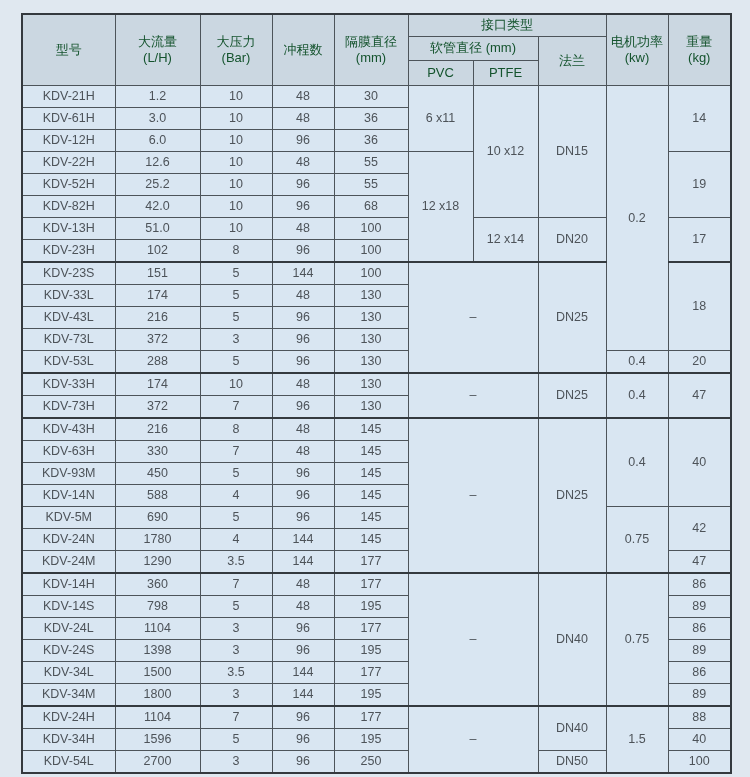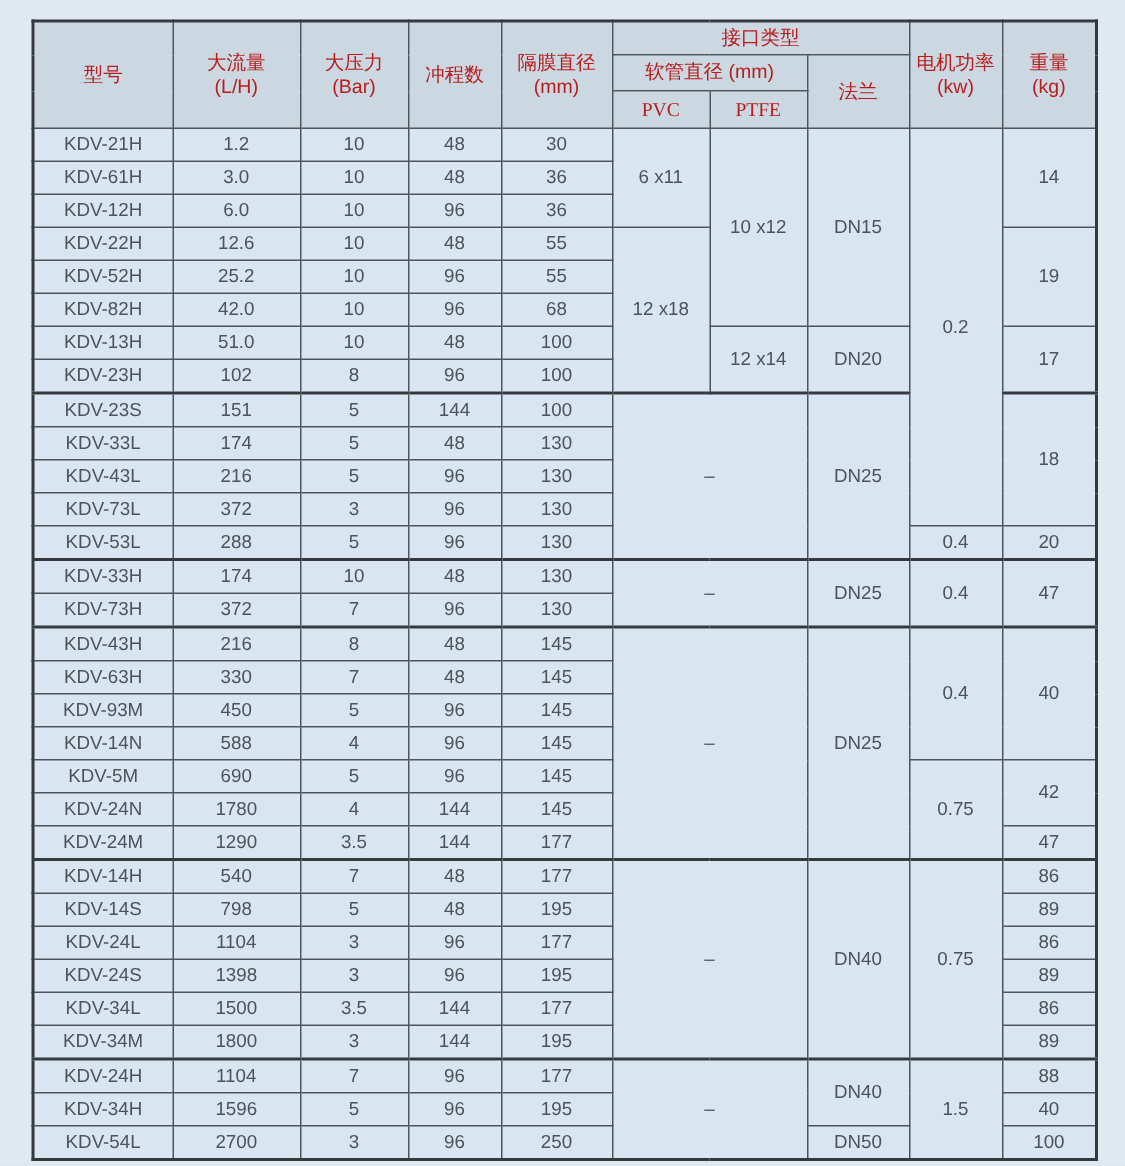--- a/index.html
+++ b/index.html
@@ -26,28 +26,28 @@
   .spec th, .spec td {
     border: 1px solid #4d545a;
     text-align: center;
     vertical-align: middle;
     font-weight: normal;
     padding: 0 2px;
     overflow: hidden;
   }
   .spec thead th {
     background: #cbd7e1;
-    color: #b91c1c;
+    color: #14532d;
     font-size: 13px;
     line-height: 1.25;
     white-space: pre-line;
   }
   .spec thead tr.h1 th { height: 21px; }
   .spec thead tr.h2 th { height: 23px; }
-  .spec thead tr.h3 th { height: 24px; font-family: Liberation Serif, serif; }
+  .spec thead tr.h3 th { height: 24px; }
   .spec tbody td {
     background: #d9e6f2;
     color: #4d5359;
     font-size: 12.5px;
     height: 21px;
     line-height: 1;
   }
   .spec tbody tr.sec td {
     border-top: 2px solid #343a3f;
   }
@@ -270,21 +270,21 @@
         <tr>
           <td>KDV-24M</td>
           <td>1290</td>
           <td>3.5</td>
           <td>144</td>
           <td>177</td>
           <td>47</td>
         </tr>
         <tr class="sec">
           <td>KDV-14H</td>
-          <td>540</td>
+          <td>360</td>
           <td>7</td>
           <td>48</td>
           <td>177</td>
           <td rowspan="6" colspan="2">–</td>
           <td rowspan="6">DN40</td>
           <td rowspan="6">0.75</td>
           <td>86</td>
         </tr>
         <tr>
           <td>KDV-14S</td>

